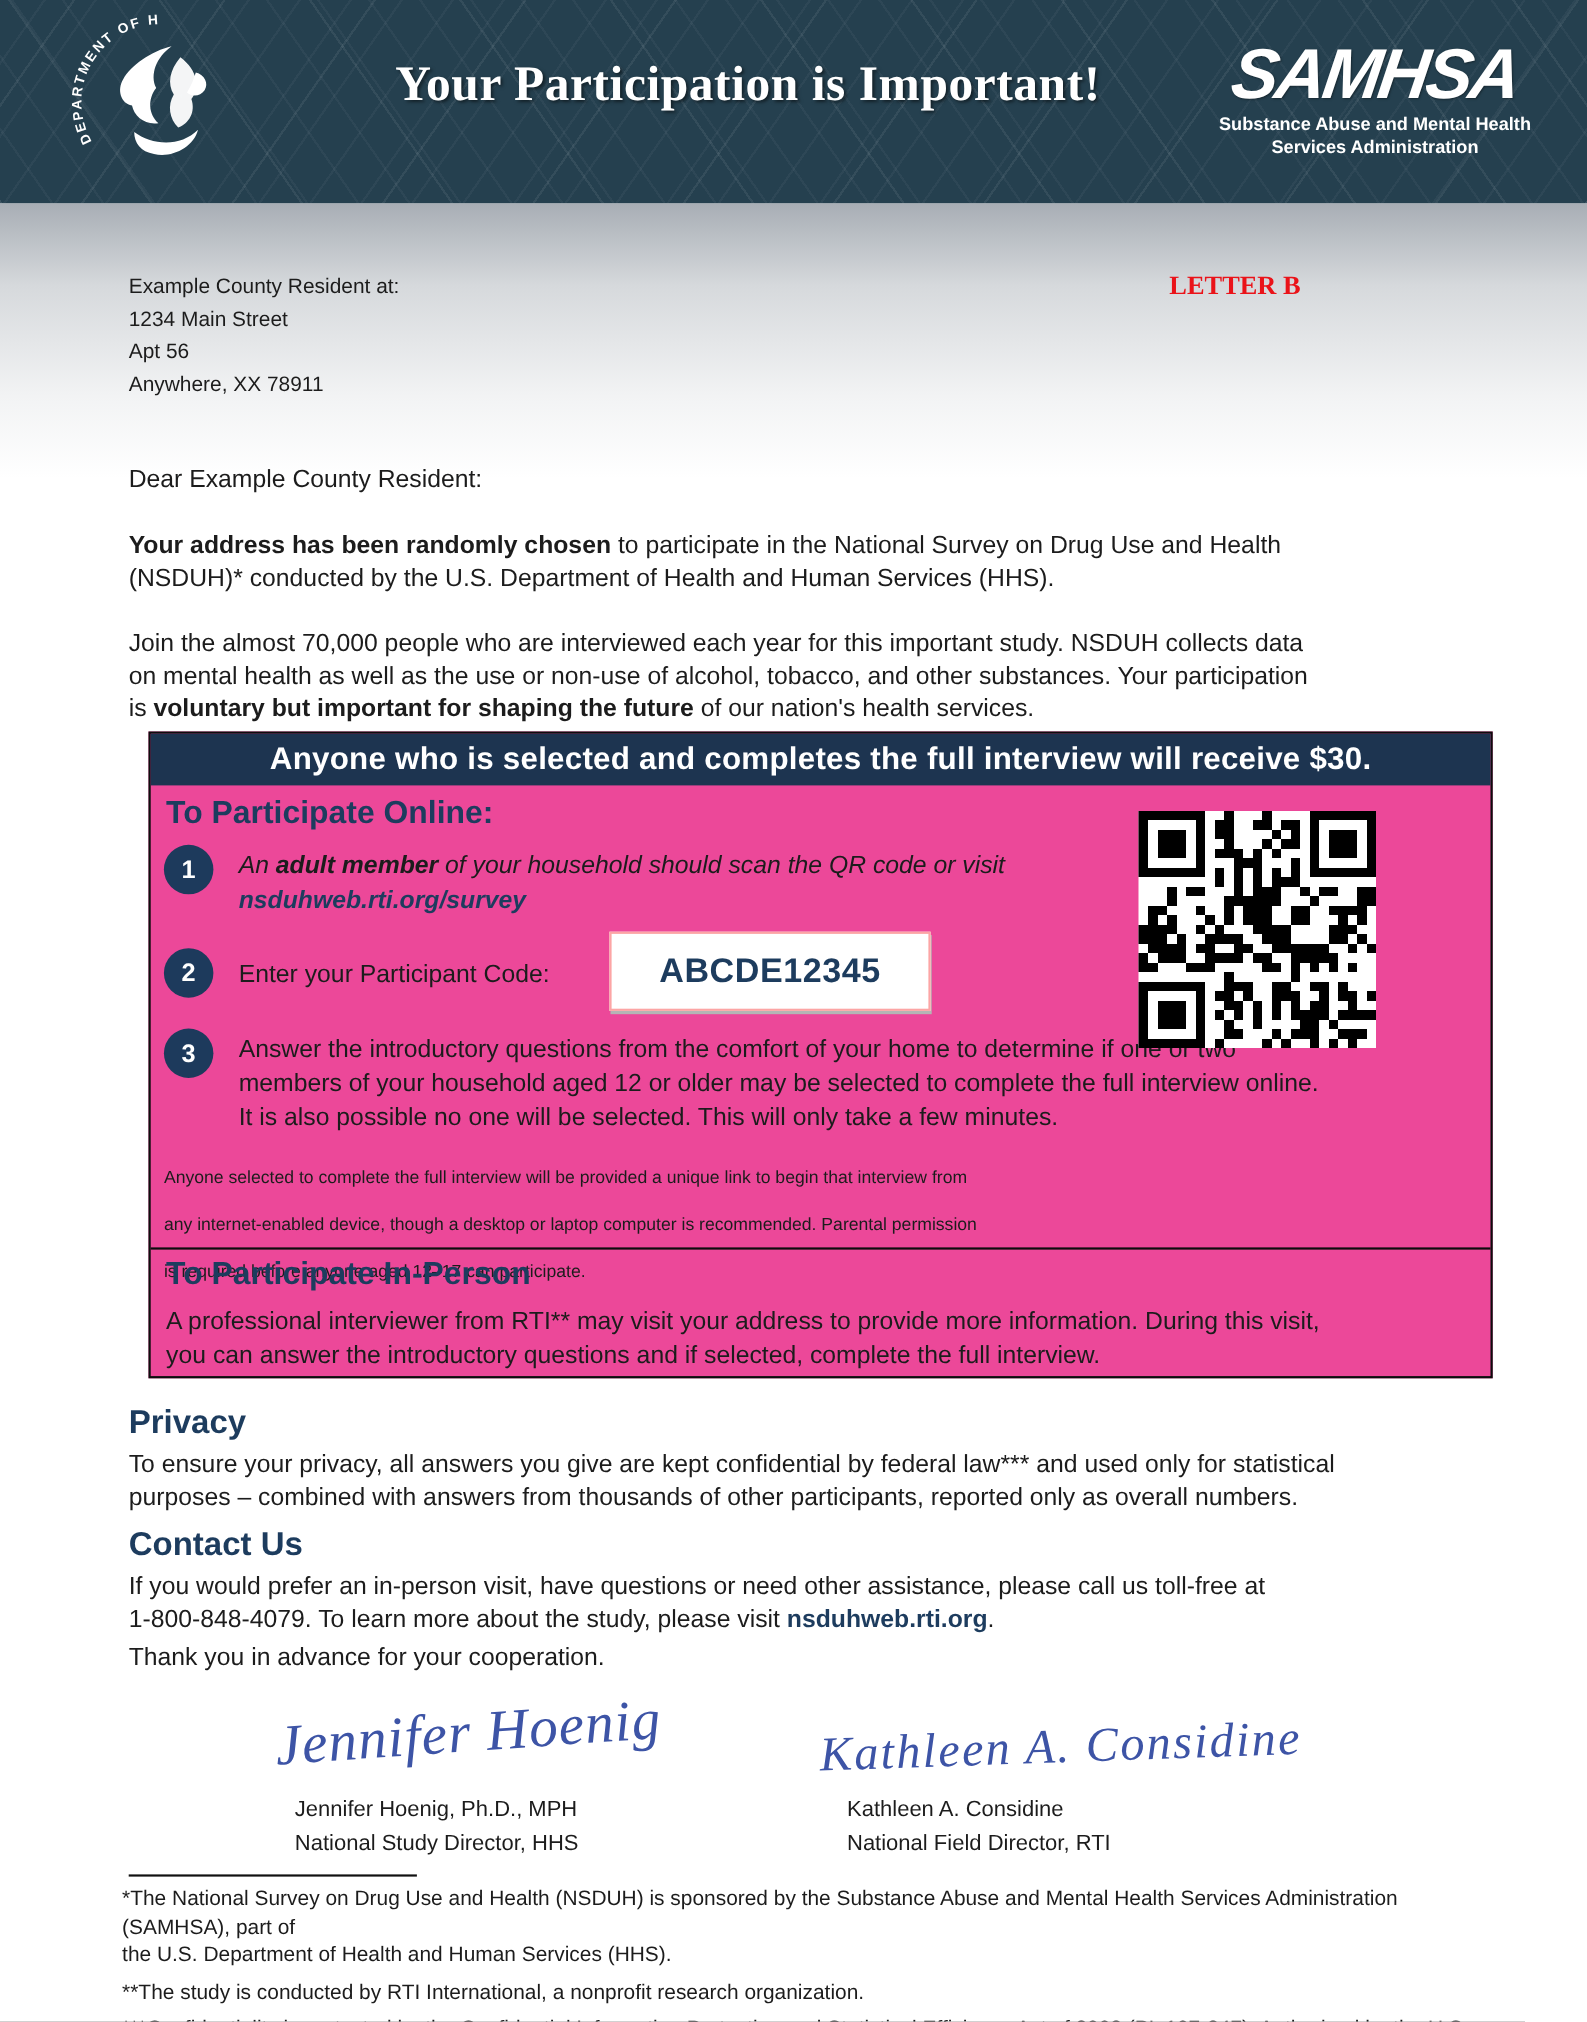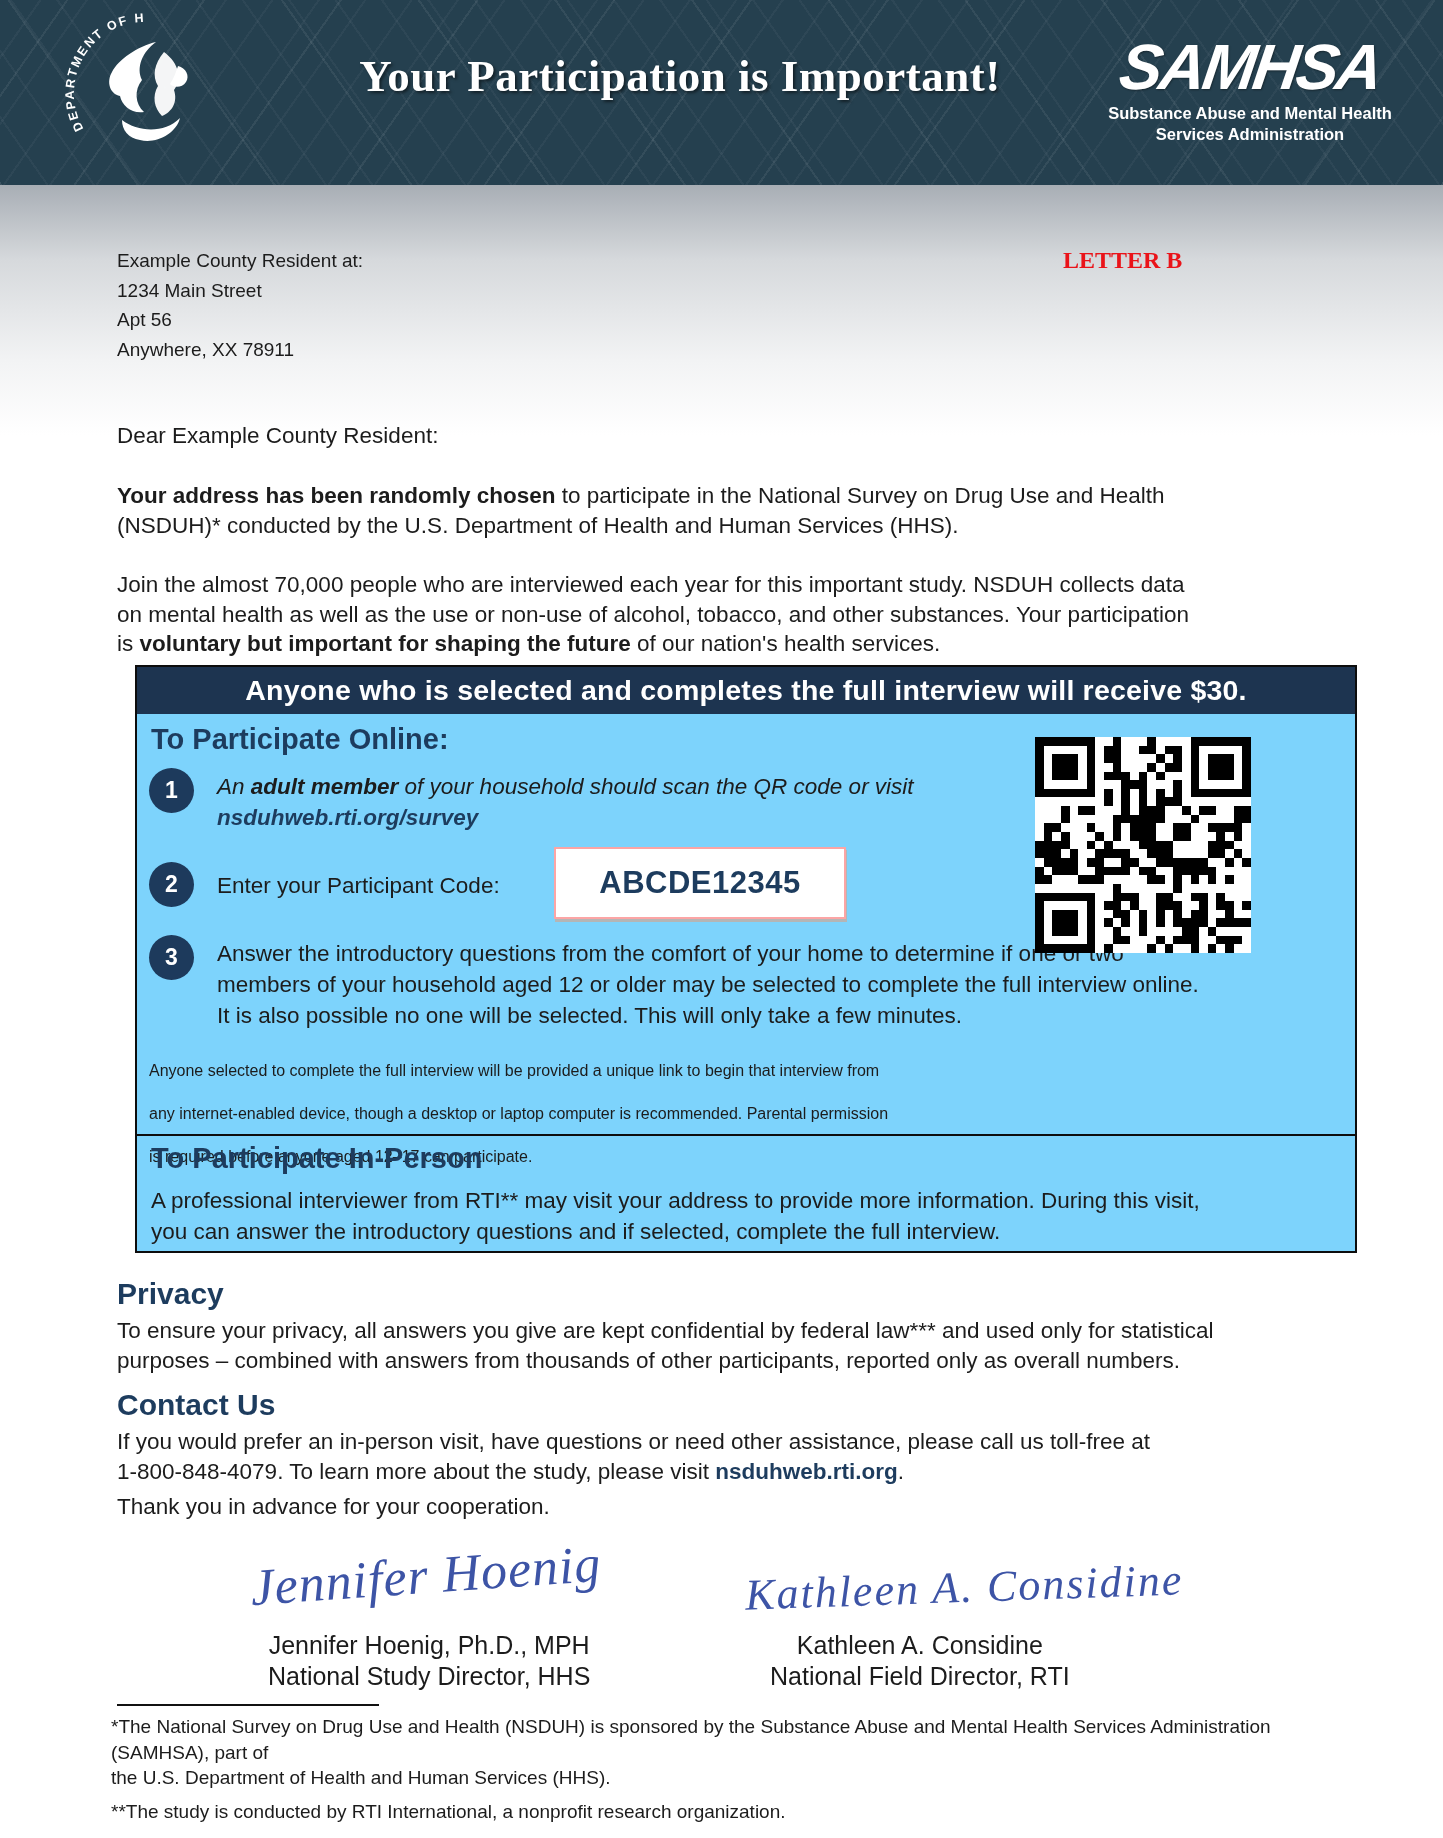--- a/index.html
+++ b/index.html
@@ -45,21 +45,21 @@
     font-family:"Liberation Serif", serif; font-weight:bold; font-size:24px; color:#ea1319;
   }
   .salutation{position:absolute; left:117px; top:423px; font-size:22.5px;}
   .para{font-size:22.5px; line-height:29.5px; white-space:pre-line;}
   .p1{position:absolute; left:117px; top:481px; width:1240px;}
   .p2{position:absolute; left:117px; top:570px; width:1240px;}
   .bold{font-weight:bold;}
   
   .box{
     position:absolute; left:135px; top:665px; width:1222px; height:588px;
-    border:2px solid #0d0d0d; box-sizing:border-box; background:#7dd3fc;
+    border:2px solid #0d0d0d; box-sizing:border-box; background:#ec4899;
   }
   .banner{
     position:absolute; left:0; top:0; width:100%; height:47px; background:#1d3450;
     color:#fff; font-weight:bold; font-size:28.5px;
     display:flex; align-items:center; justify-content:center; letter-spacing:.2px;
   }
   .navy-h{color:#1d3c5e; font-weight:bold; font-size:29px;}
   .h-online{position:absolute; left:14px; top:56px;}
   .step-circle{
     position:absolute; width:45px; height:45px; border-radius:50%; background:#1d3a5c;
@@ -90,21 +90,21 @@
   .h-contact{position:absolute; left:117px; top:1388px; font-size:30px;}
   .contact-body{position:absolute; left:117px; top:1427px; width:1240px; font-size:22.5px; line-height:30px; white-space:pre-line;}
   .thanks{position:absolute; left:117px; top:1494px; font-size:22.5px;}
   
   .sig-script{
     position:absolute; font-family:"Liberation Serif", serif; font-style:italic;
     color:#3d54a6; white-space:nowrap;
   }
   .sig1{left:250px; top:1546px; font-size:52px; transform:rotate(-4deg); letter-spacing:1px;}
   .sig2{left:745px; top:1562px; font-size:44px; transform:rotate(-2deg); letter-spacing:2px;}
-  .sig-block{position:absolute; font-size:25px; line-height:31px;text-align:center;}
+  .sig-block{position:absolute; font-size:20px; line-height:31px;}
   .sb1{left:268px; top:1630px;} .sb2{left:770px; top:1630px;}
   
   .foot-rule{position:absolute; left:117px; top:1704px; width:262px; border-top:2px solid #111;}
   .footnotes{position:absolute; left:111px; top:1714px; width:1245px; font-size:19px; line-height:25.5px;}
   .footnotes p{margin:0 0 8px 0; white-space:pre-line;}
 </style>
 </head>
 <body>
 
 <div class="page">

